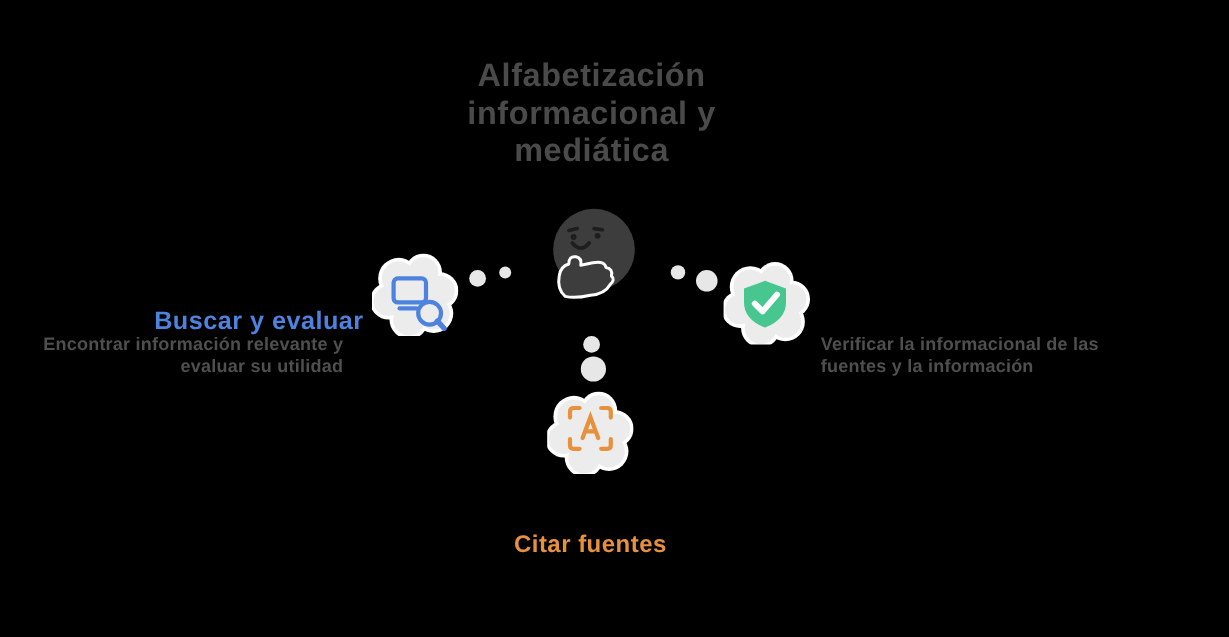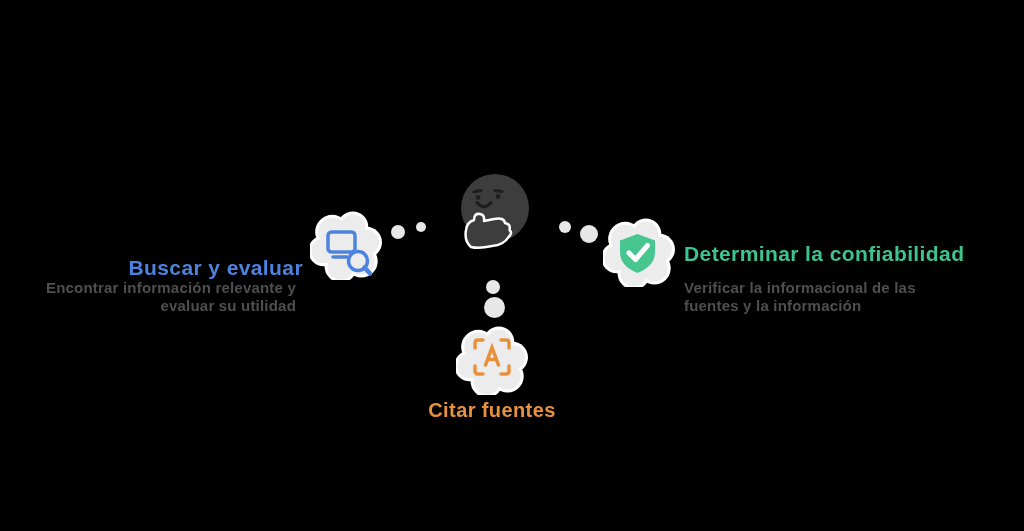--- a/index.html
+++ b/index.html
@@ -12,41 +12,42 @@
     position:relative;width:1024px;height:531px;background:var(--bg);
     overflow:hidden;font-family:"Liberation Sans",sans-serif;font-weight:bold;
   }
   .abs{position:absolute;}
   .main-title{
     left:368px;top:48px;width:250px;text-align:center;
     font-size:27px;line-height:31px;color:var(--heading);letter-spacing:.5px;
   }
   .branch-title{font-size:21px;letter-spacing:.4px;}
   .branch-desc{font-size:15px;line-height:17.5px;color:var(--body);letter-spacing:.2px;}
-  .t-blue{color:var(--blue);margin-top:14px;} .t-green{color:var(--green);} .t-orange{color:var(--orange);}
+  .t-blue{color:var(--blue);margin-top:14px;} .t-green{color:var(--green);} .t-orange{color:var(--orange);margin-top:44px;}
   .left-title{left:23px;top:242px;width:280px;text-align:right;}
-  .left-desc{left:16px;top:279px;width:280px;text-align:right;}
+  .left-desc{left:6px;top:279px;width:280px;text-align:right;}
   .right-title{left:684px;top:242px;width:330px;text-align:left;}
   .right-desc{left:684px;top:279px;width:276px;text-align:left;}
   .bottom-title{left:362px;top:399px;width:260px;text-align:center;font-size:20px;}
   .bottom-desc{left:342px;top:441px;width:300px;text-align:center;}
   .bubble{position:absolute;border-radius:50%;background:#e7e7e7;}
   .b1{left:391px;top:225px;width:14px;height:14px;}
   .b2{left:416px;top:222px;width:10px;height:10px;}
   .b3{left:559px;top:221px;width:12px;height:12px;}
   .b4{left:580px;top:225px;width:18px;height:18px;}
   .b5{left:486px;top:280px;width:14px;height:14px;}
   .b6{left:484px;top:297px;width:21px;height:21px;}
   svg{display:block;}
 </style>
 </head>
 <body>
 
 <div class="canvas">
 
+  <div class="abs main-title">Alfabetización informacional y mediática</div>
 
   <svg class="abs" style="left:455px;top:172px;" width="80" height="85" viewBox="0 0 80 85">
     <circle cx="40" cy="36" r="34" fill="#3d3d3d"></circle>
     <path d="M19 20 l7 -1.5" stroke="#1e1e1e" stroke-width="3" stroke-linecap="round" fill="none"></path>
     <path d="M40 18.5 l7 1" stroke="#1e1e1e" stroke-width="3" stroke-linecap="round" fill="none"></path>
     <circle cx="23" cy="25.5" r="2.4" fill="#1e1e1e"></circle>
     <circle cx="43" cy="24.5" r="2.4" fill="#1e1e1e"></circle>
     <path d="M22 30.5 Q29 39 36 30.5" stroke="#1e1e1e" stroke-width="3.2" fill="none" stroke-linecap="round"></path>
     <path d="M16 75 Q9 69 11 58 Q12 50 19 48 Q19 41 25 42 Q30 43 29 49 L39 47 Q49 45 50 51 Q56 52 54.5 58 Q58 61 53.5 65 Q49 73 37 74 Q24 77 16 75 Z" fill="#3d3d3d" stroke="#ffffff" stroke-width="2.5" stroke-linejoin="round"></path>
   </svg>
@@ -137,18 +138,17 @@
       <path d="M19 42 H14 Q11 42 11 39 V34"></path>
       <path d="M37 42 H42 Q45 42 45 39 V34"></path>
       <path d="M21.5 33 L28 15.5 L34.5 33"></path>
       <path d="M24 27.5 H32"></path>
     </g>
   </svg>
 
   <div class="abs branch-title t-blue left-title">Buscar y evaluar</div>
   <div class="abs branch-desc left-desc">Encontrar información relevante y evaluar su utilidad</div>
 
-  <div class="abs branch-title t-green right-title">Determinar la confiabilidad</div>
   <div class="abs branch-desc right-desc">Verificar la informacional de las fuentes y la información</div>
 
   <div class="abs branch-title t-orange bottom-title">Citar fuentes</div>
 
 </div>
 
 </body></html>

